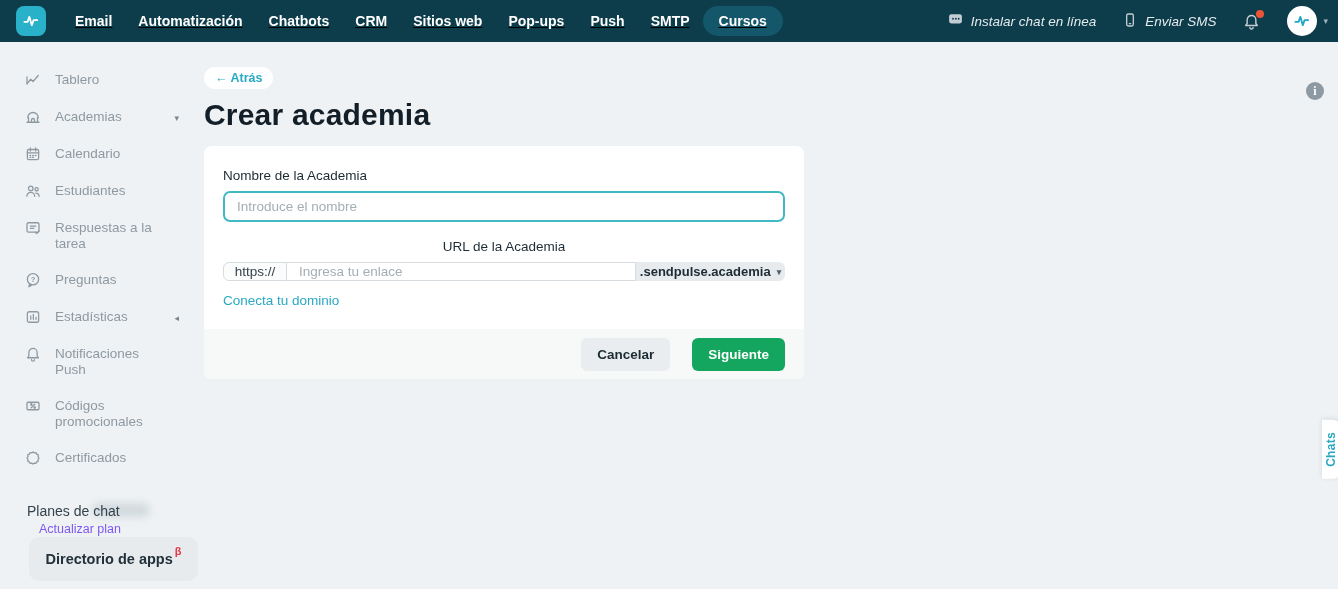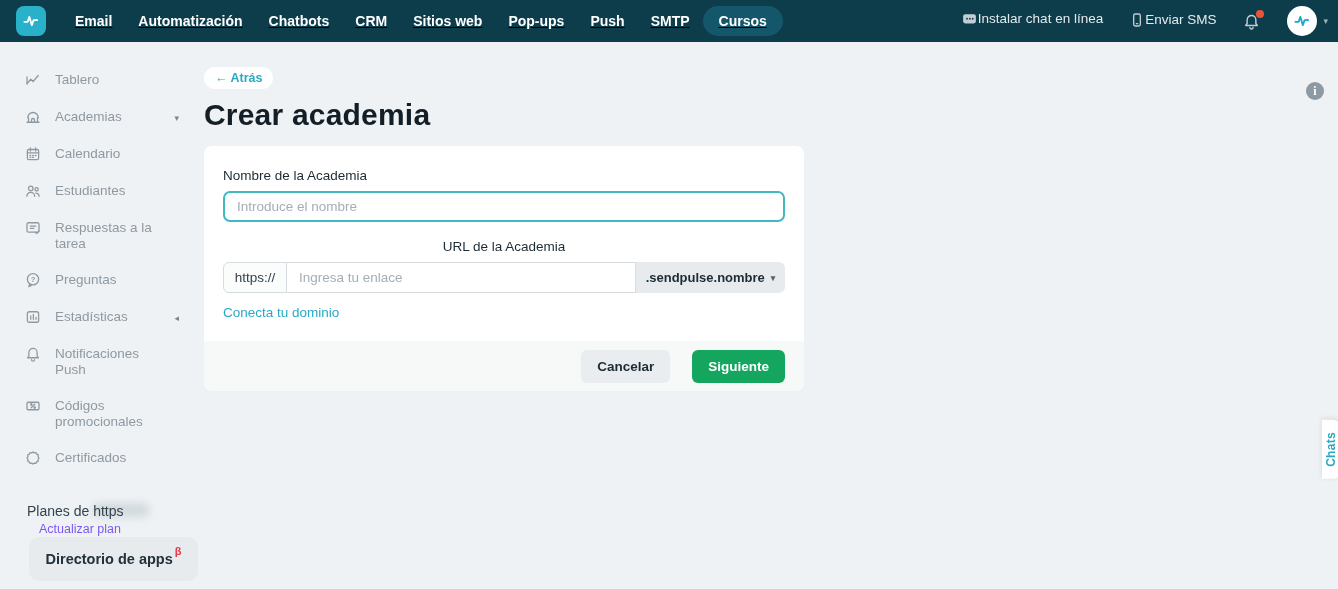--- a/index.html
+++ b/index.html
@@ -9,21 +9,21 @@
   
   .topbar { position: absolute; top: 0; left: 0; width: 100%; height: 42px;
     background: #0d3c4b; display: flex; align-items: center; z-index: 30; }
   .logo-tile { width: 30px; height: 30px; margin-left: 16px; border-radius: 8px;
     background: #29b1c9; display: flex; align-items: center; justify-content: center; flex: none; }
   .nav { display: flex; align-items: center; margin-left: 16px; text-decoration: underline; }
   .nav-item { color: #ffffff; font-size: 14px; font-weight: 700; padding: 7px 13px;
     border-radius: 17px; cursor: pointer; white-space: nowrap; }
   .nav-item.active { background: #14566a; padding: 7px 16px; }
   .top-right { margin-left: auto; display: flex; align-items: center; gap: 26px; margin-right: 10px; }
-  .top-action { display: flex; align-items: flex-start; color: #e3eaed; font-size: 13.5px; cursor: pointer; white-space: nowrap; }
+  .top-action { display: flex; align-items: center; gap: 7px; color: #e3eaed; font-size: 13.5px; cursor: pointer; white-space: nowrap; font-style: italic; }
   .bell-wrap { position: relative; cursor: pointer; display: flex; }
   .bell-dot { position: absolute; top: -2px; right: -3px; width: 8px; height: 8px;
     border-radius: 50%; background: #ef5337; }
   .avatar { width: 30px; height: 30px; border-radius: 50%; background: #ffffff;
     display: flex; align-items: center; justify-content: center; cursor: pointer; flex: none; }
   .avatar-caret { color: #9fb3ba; font-size: 9px; margin-left: -20px; cursor: pointer; }
 
   
   .sidebar { position: absolute; top: 42px; left: 0; bottom: 0; width: 197px; padding-top: 20px; }
   .side-item { display: flex; align-items: flex-start; gap: 13px; padding: 10px 10px 10px 24px;
@@ -48,21 +48,21 @@
     border: none; border-radius: 12px; padding: 4px 11px; font-family: inherit;
     font-size: 12.5px; font-weight: 600; cursor: pointer; }
   .page-title { margin: 9px 0 0 7px; font-size: 30px; font-weight: 700; color: #131f28; letter-spacing: .2px; }
   .card { margin: 14px 0 0 7px; width: 600px; background: #ffffff; border-radius: 8px; }
   .card-body { padding: 22px 19px 20px 19px; }
   .field-label { display: block; font-size: 13.5px; font-weight: 400; color: #1c2b34; margin-bottom: 8px; }
   .name-input { width: 100%; height: 31px; border: 2px solid #41b9c4; border-radius: 7px;
     padding: 0 12px; font-family: inherit; font-size: 13.5px; color: #33424c; outline: none; }
   .name-input::placeholder, .url-input::placeholder { color: #a3aeb5; }
   .url-label { margin-top: 17px; text-align: center; }
-  .url-row { display: flex; height: 31px; }
+  .url-row { display: flex; height: 19px; }
   .url-prefix { width: 64px; flex: none; background: #fbfcfc; border: 1px solid #d6dce0;
     border-radius: 6px 0 0 6px; display: flex; align-items: center; justify-content: center;
     font-size: 13.5px; color: #33424c; }
   .url-input { flex: 1; min-width: 0; border: 1px solid #d6dce0; border-left: none;
     padding: 0 12px; font-family: inherit; font-size: 13.5px; color: #33424c; outline: none; }
   .url-suffix { width: 149px; flex: none; background: #e7ebee; border: none; border-radius: 0 6px 6px 0;
     display: flex; align-items: center; justify-content: center; gap: 6px; cursor: pointer;
     font-family: inherit; font-size: 13px; font-weight: 700; color: #1c2b34; }
   .suffix-caret { font-size: 9px; color: #55636c; }
   .domain-link { display: inline-block; margin-top: 12px; color: #2aa9c4; font-size: 13.5px;
@@ -239,21 +239,21 @@
     <div class="side-item">
       <span class="sicon">
         <svg width="18" height="18" viewBox="0 0 24 24" fill="none" stroke="currentColor" stroke-width="1.7" stroke-linejoin="round">
             <path d="M12 4l1.8 1.2 2.2-.3 1 2 2 1-.3 2.2L20 12l-1.3 1.9.3 2.2-2 1-1 2-2.2-.3L12 20l-1.8-1.2-2.2.3-1-2-2-1 .3-2.2L4 12l1.3-1.9L5 7.9l2-1 1-2 2.2.3z"></path>
           </svg>
       </span>
       <span class="side-label">Certificados</span>
     </div>
 
     <div class="plan-blur"></div>
-    <div class="plan-label">Planes de https</div>
+    <div class="plan-label">Planes de chat</div>
     <a class="upgrade-link">Actualizar plan</a>
     <span class="collapse-chevron">‹</span>
     <button class="apps-btn">
       <span>Directorio de apps</span>
       <span class="apps-beta">β</span>
     </button>
   </aside>
 
   <main class="main">
     <button class="back-pill">← Atrás</button>
@@ -262,21 +262,21 @@
     <section class="card">
       <div class="card-body">
         <label class="field-label">Nombre de la Academia</label>
         <input class="name-input" type="text" placeholder="Introduce el nombre" style="">
 
         <label class="field-label url-label">URL de la Academia</label>
         <div class="url-row">
           <span class="url-prefix">https://</span>
           <input class="url-input" type="text" placeholder="Ingresa tu enlace" style="">
           <button class="url-suffix">
-            <span>.sendpulse.nombre</span>
+            <span>.sendpulse.academia</span>
             <span class="suffix-caret">▾</span>
           </button>
         </div>
         <a class="domain-link">Conecta tu dominio</a>
       </div>
       <div class="card-footer">
         <button class="btn btn-cancel">Cancelar</button>
         <button class="btn btn-next">Siguiente</button>
       </div>
     </section>

